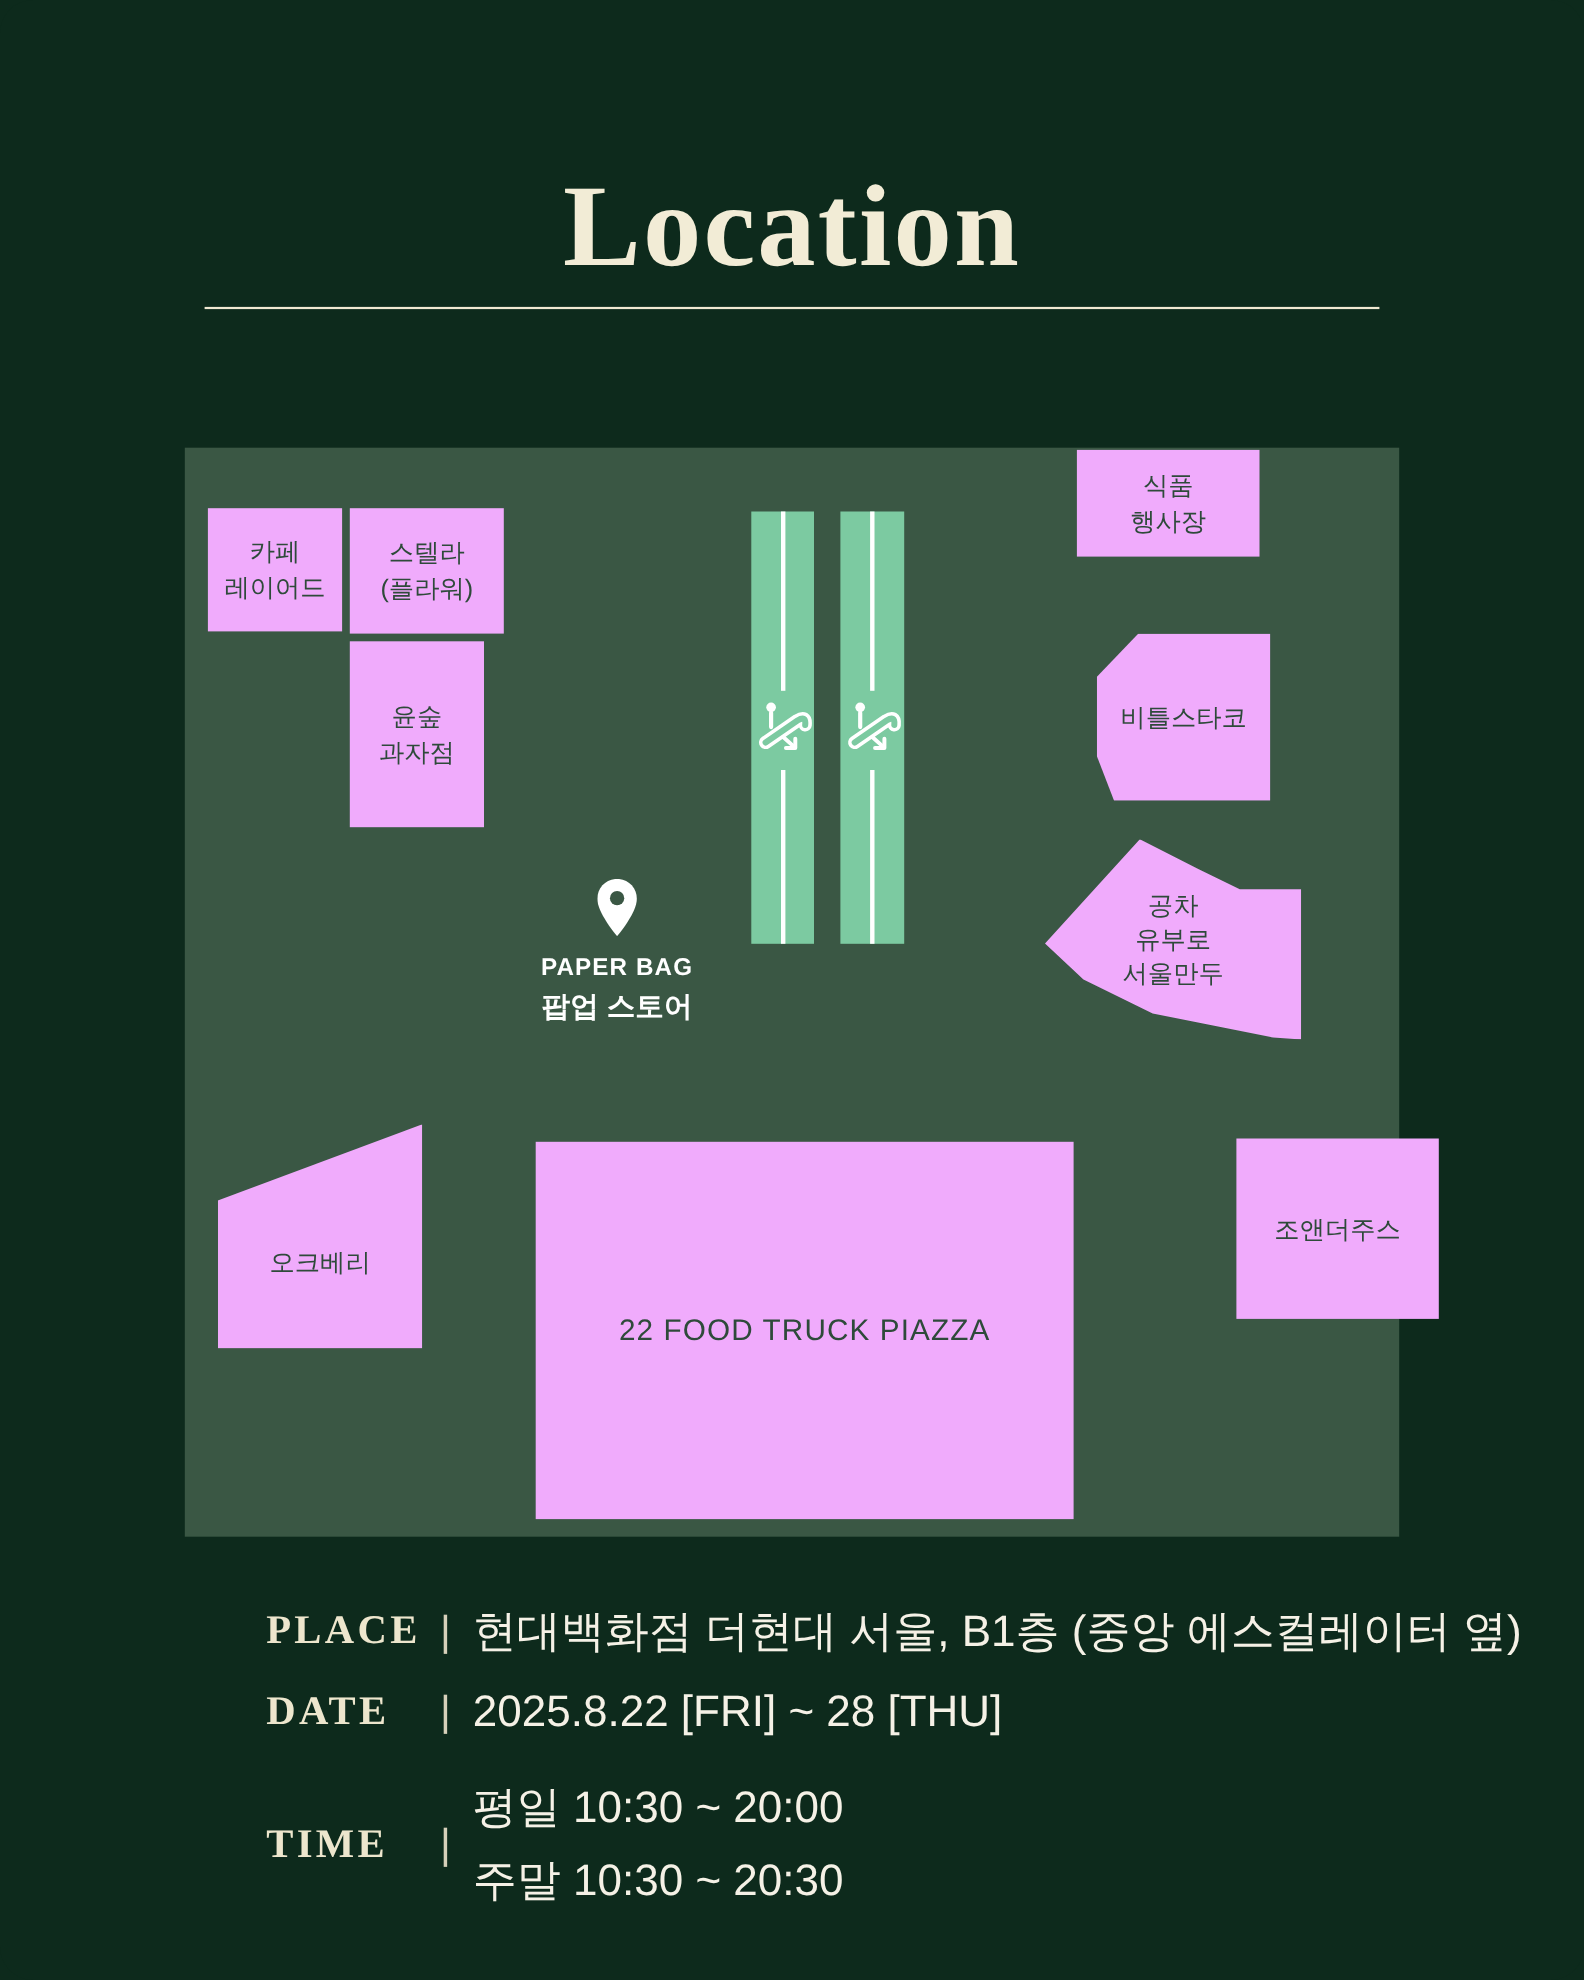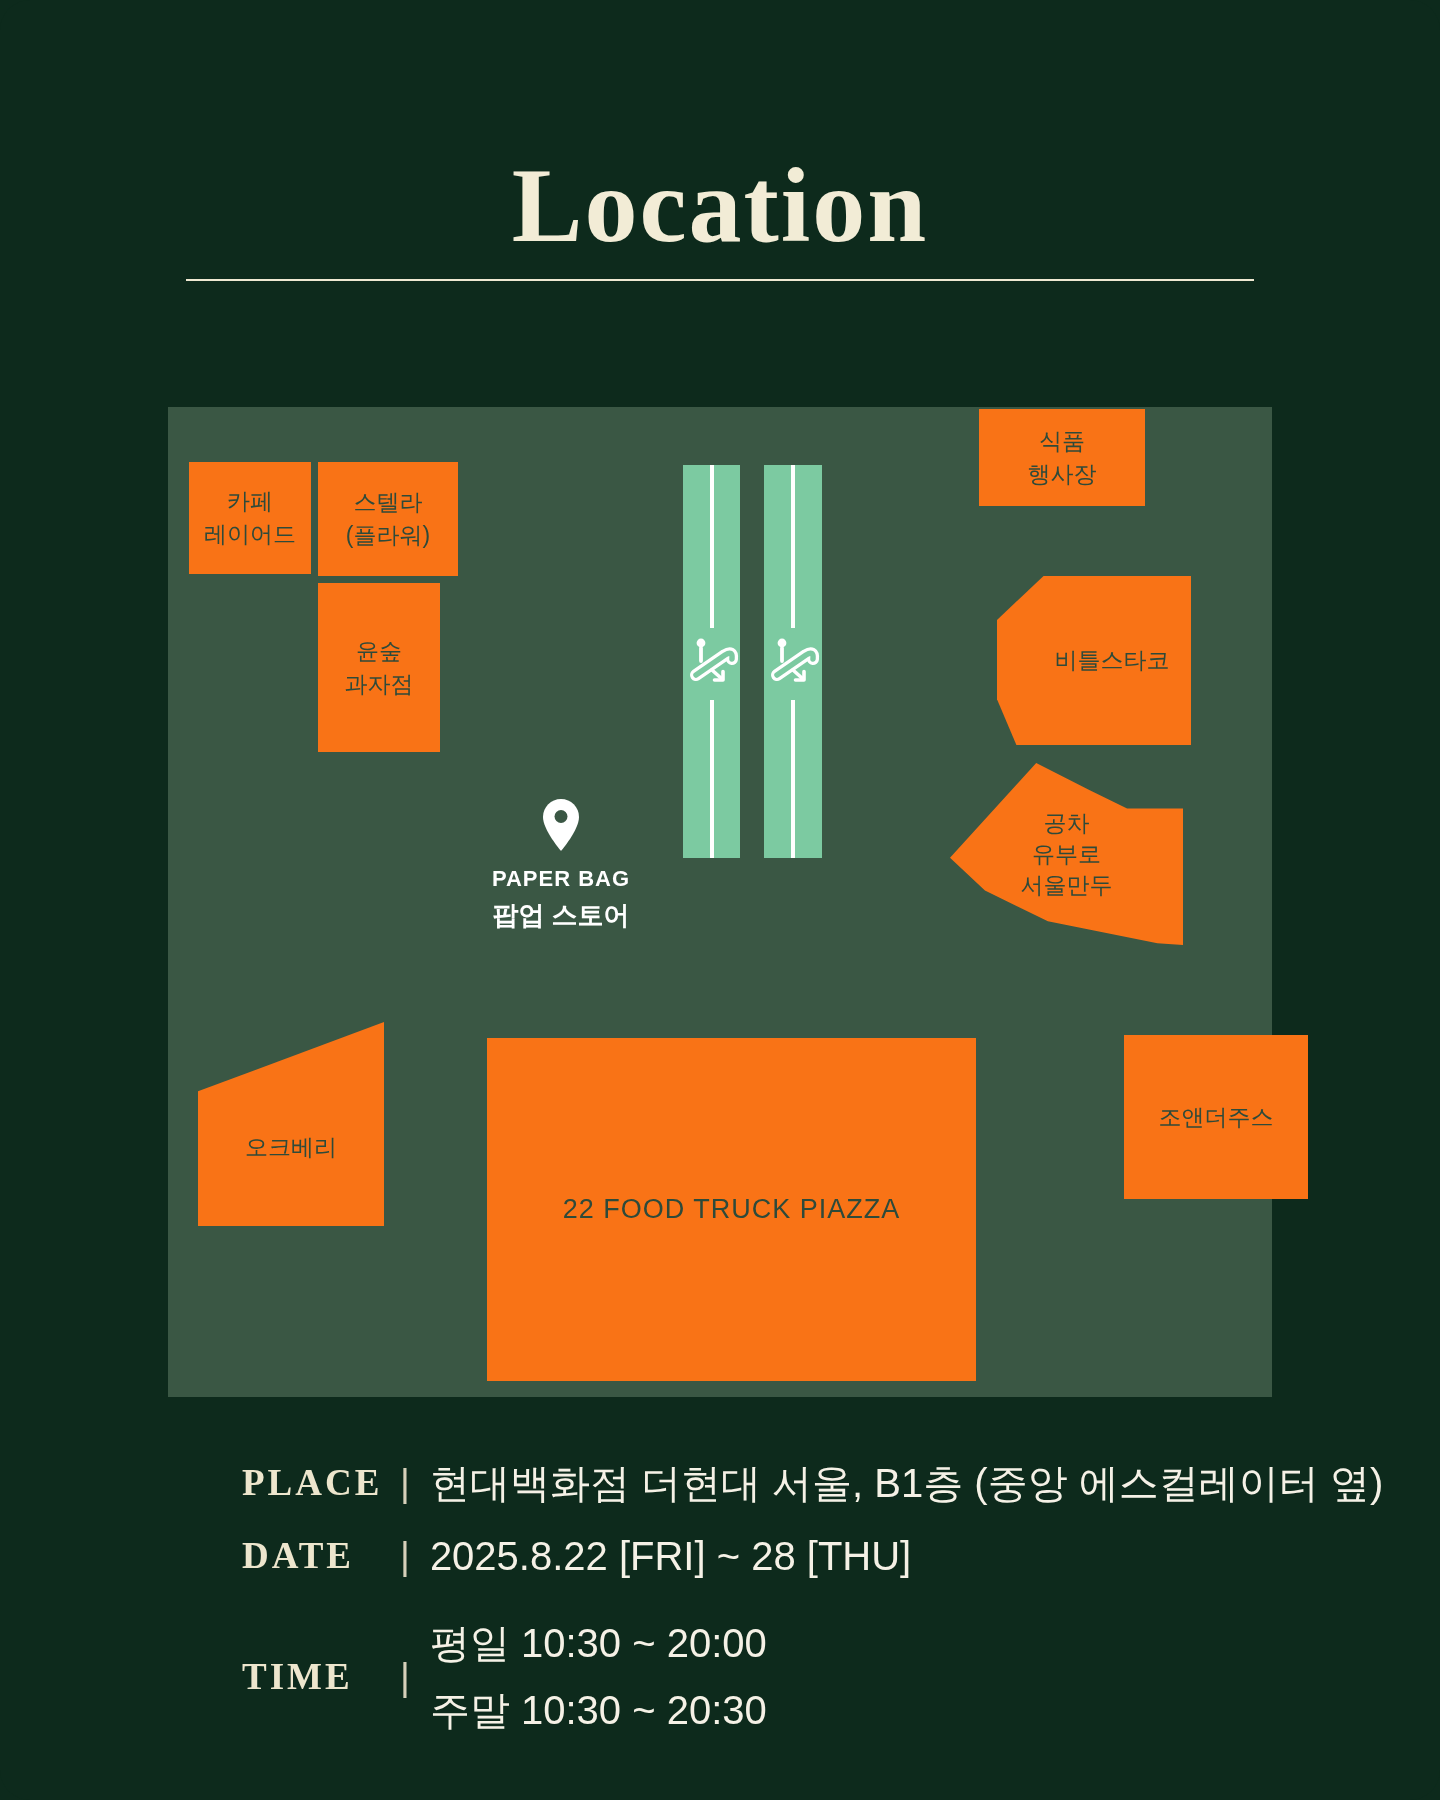--- a/index.html
+++ b/index.html
@@ -21,37 +21,36 @@
     position:absolute;left:186px;top:279px;width:1068px;height:2px;
     background:#efe9d2;
   }
   
   .map{
     position:absolute;left:168px;top:407px;width:1104px;height:990px;
     background:#3a5744;
   }
   .blk{
     position:absolute;display:flex;align-items:center;justify-content:center;
-    background:#f97316;color:#2e4a3a;
+    background:#f0abfc;color:#2e4a3a;
     font-size:23px;line-height:33px;text-align:center;white-space:pre-line;
   }
   .b-cafe{left:21px;top:55px;width:122px;height:112px;}
   .b-stella{left:150px;top:55px;width:140px;height:114px;}
   .b-yoonsoop{left:150px;top:176px;width:122px;height:169px;}
   .b-bezzly{left:70px;top:379px;width:180px;height:160px;}
   .b-oakberry{
     left:30px;top:615px;width:186px;height:204px;
     clip-path:polygon(0 34%,100% 0,100% 100%,0 100%);
     padding-top:46px;box-sizing:border-box;
   }
   .b-foodevent{left:811px;top:2px;width:166px;height:97px;}
   .b-beetles{
-    left:829px;top:169px;width:158px;height:169px;
+    left:829px;top:169px;width:158px;height:152px;
     clip-path:polygon(0 26%,24% 0,100% 0,100% 100%,10% 100%,0 73%);
-    padding-left:36px;
   }
   .b-gongcha{
     left:782px;top:356px;width:233px;height:182px;
     clip-path:polygon(37% 0,60% 15%,76% 25%,100% 25%,100% 100%,89% 99%,42% 87%,15% 70%,0 52%);
     line-height:31px;
   }
   .b-joe{left:956px;top:628px;width:184px;height:164px;}
   .b-piazza{
     left:319px;top:631px;width:489px;height:343px;
     font-size:27px;letter-spacing:1px;white-space:nowrap;

